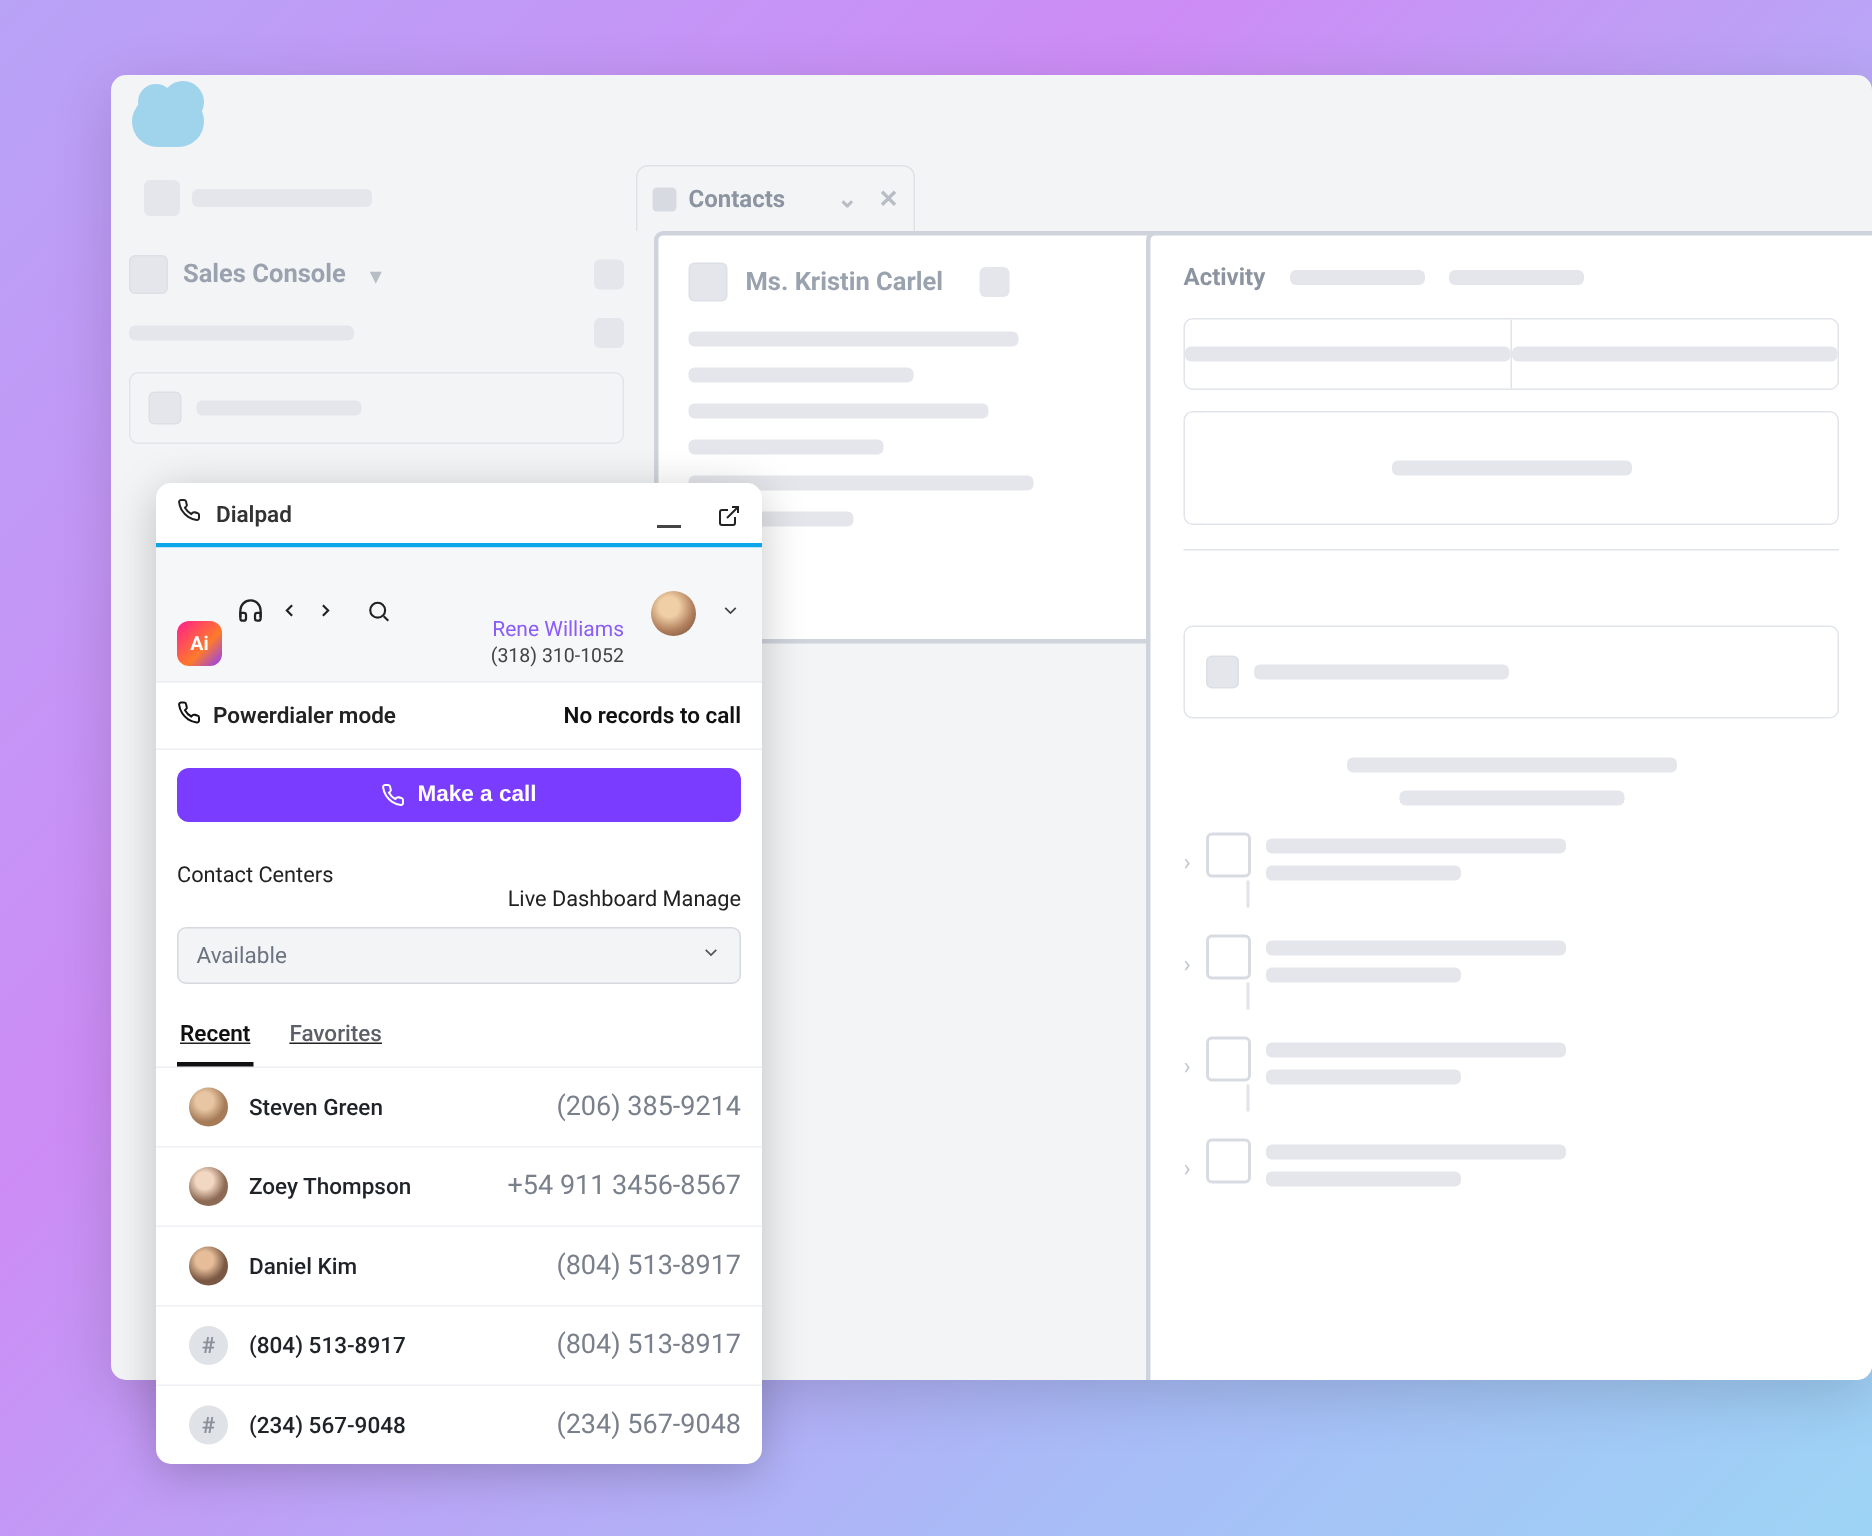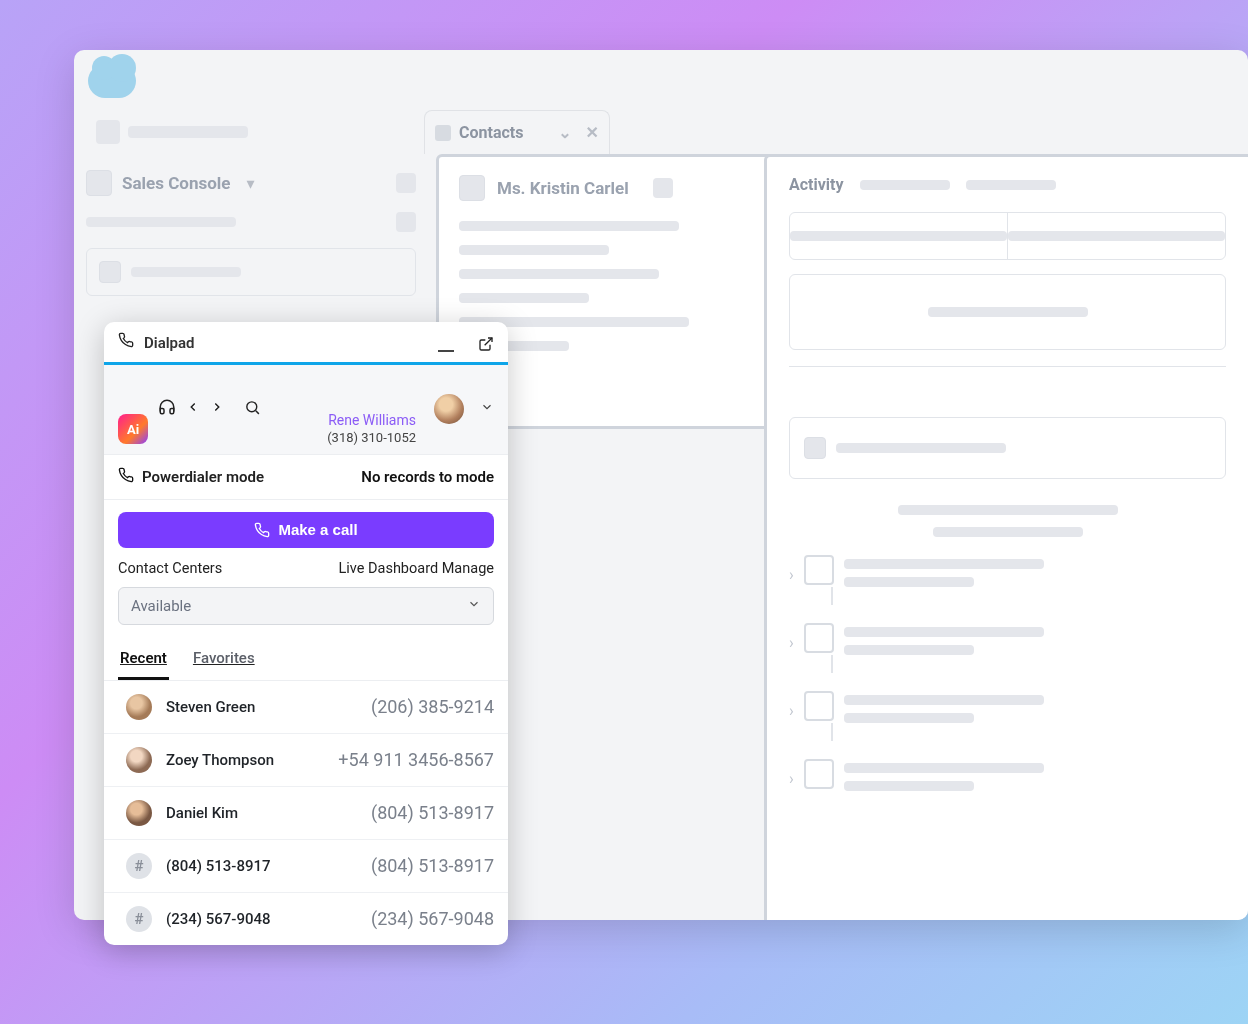--- a/index.html
+++ b/index.html
@@ -158,21 +158,21 @@
 
 .w-makecall-wrap { padding:12px 14px 8px; }
 .make-call-btn {
   width:100%; height:36px; border:none; border-radius:8px; cursor:pointer;
   background:#7a3cff; color:#fff;
   display:flex; align-items:center; justify-content:center; gap:8px;
   font-weight:600; font-size:15px;
 }
 
 .w-cc-row { display:flex; align-items:center; padding:4px 14px 10px; font-size:14.5px; color:#222; }
-.w-cc-row .right { margin-left:auto; }
+.w-cc-row .right { margin-left:auto;margin-top:31px; }
 
 .w-select {
   margin:0 14px 14px; height:38px;
   border:1px solid #d6d9de; border-radius:6px;
   background:#f3f4f6; color:#6b7280;
   display:flex; align-items:center; padding:0 12px; gap:8px;
 }
 .w-select .dd-chev { margin-left:auto; }
 
 .w-tabs { display:flex; gap:22px; padding:0 14px; border-bottom:1px solid #eceef1;text-decoration:underline; }
@@ -365,21 +365,21 @@
     </span>
   </div>
 
   <div class="w-powerdialer">
     <span>
       <svg width="16" height="16" viewBox="0 0 24 24" fill="none" stroke="#111" stroke-width="2">
           <path d="M22 16.9v3a2 2 0 0 1-2.2 2 19.8 19.8 0 0 1-8.6-3.1 19.5 19.5 0 0 1-6-6A19.8 19.8 0 0 1 2.1 4.2 2 2 0 0 1 4.1 2h3a2 2 0 0 1 2 1.7c.1.9.3 1.8.6 2.6a2 2 0 0 1-.4 2.1L8 9.7a16 16 0 0 0 6.3 6.3l1.3-1.3a2 2 0 0 1 2.1-.4c.8.3 1.7.5 2.6.6A2 2 0 0 1 22 16.9z"></path>
         </svg>
     </span>
     <span>Powerdialer mode</span>
-    <span class="right">No records to mode</span>
+    <span class="right">No records to call</span>
   </div>
 
   <div class="w-makecall-wrap">
     <button class="make-call-btn">
       <svg width="16" height="16" viewBox="0 0 24 24" fill="none" stroke="#fff" stroke-width="2">
           <path d="M22 16.9v3a2 2 0 0 1-2.2 2 19.8 19.8 0 0 1-8.6-3.1 19.5 19.5 0 0 1-6-6A19.8 19.8 0 0 1 2.1 4.2 2 2 0 0 1 4.1 2h3a2 2 0 0 1 2 1.7c.1.9.3 1.8.6 2.6a2 2 0 0 1-.4 2.1L8 9.7a16 16 0 0 0 6.3 6.3l1.3-1.3a2 2 0 0 1 2.1-.4c.8.3 1.7.5 2.6.6A2 2 0 0 1 22 16.9z"></path>
         </svg>
       <span>Make a call</span>
     </button>
   </div>

